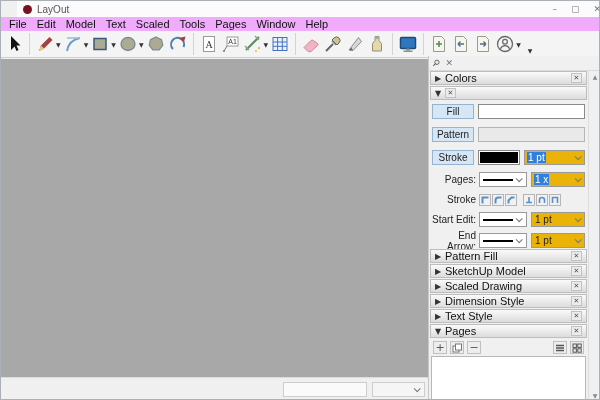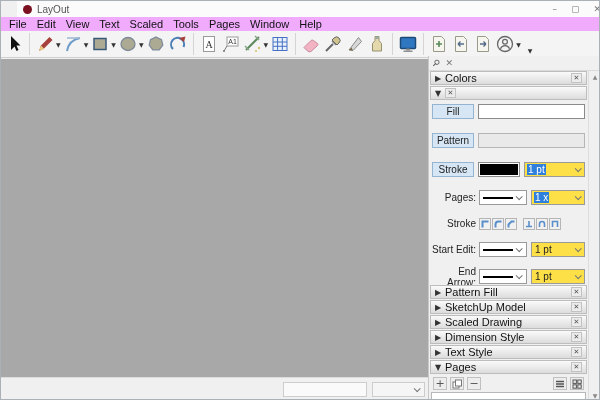--- a/index.html
+++ b/index.html
@@ -35,30 +35,30 @@
   .tray-title{height:15px;display:flex;align-items:center;padding:0 4px;border-bottom:1px solid #dadada;}
   .tray-title .t{flex:1;font-size:10px;color:#333;}
   .tray-scroll{position:absolute;right:0;top:15px;width:13px;bottom:0;background:#f0f0f0;border-left:1px solid #ddd;display:flex;flex-direction:column;justify-content:space-between;align-items:center;padding:2px 0;}
   .scroll-arrow{font-family:"DejaVu Sans",sans-serif;font-size:6px;color:#888;}
   .tray-body{position:absolute;left:1px;top:15px;right:14px;bottom:0;display:flex;flex-direction:column;}
   .sec{height:14px;margin-bottom:1px;background:linear-gradient(#fafafa,#dcdcdc);border:1px solid #bdbdbd;display:flex;align-items:center;padding:0 4px;flex:0 0 auto;}
   .sec .tri{font-family:"DejaVu Sans",sans-serif;font-size:8px;color:#333;width:10px;}
   .sec .lbl{flex:1;font-size:11px;color:#111;}
   .sec-x{width:11px;height:10px;font-family:"DejaVu Sans",sans-serif;font-size:7px;color:#555;border:1px solid #c2c2c2;background:#ececec;display:flex;align-items:center;justify-content:center;line-height:1;}
   .panel{padding:3px 2px 2px 2px;flex:0 0 auto;}
-  .row{display:flex;align-items:center;margin-bottom:14px;}
+  .row{display:flex;align-items:center;margin-bottom:8px;}
   .row.h15{height:15px;}
   .row.h13{height:13px;}
   .row.h11{height:11px;}
   .blue-btn{width:42px;height:15px;background:#d6e6f5;border:1px solid #94b4d1;font-size:10px;color:#222;display:flex;align-items:center;justify-content:center;margin-right:4px;flex:0 0 auto;}
   .swatch{flex:1;height:15px;border:1px solid #8a8a8a;}
   .swatch.white{background:#fff;}
   .swatch.gray{background:#e9e9e9;border-color:#b5b5b5;}
   .swatch.black{flex:0 0 42px;background:#000;box-shadow:inset 0 0 0 1px #fff;margin-right:4px;}
-  .combo{flex:1;height:15px;background:#fde047;border:1px solid #9a9a9a;display:flex;align-items:center;padding:0 2px;font-size:10px;}
+  .combo{flex:1;height:15px;background:#eab308;border:1px solid #9a9a9a;display:flex;align-items:center;padding:0 2px;font-size:10px;}
   .combo .val{flex:1;padding:0 1px;}
   .combo .val.sel{background:#2f80dd;color:#fff;flex:0 0 auto;}
   .combo .spacer{flex:1;}
   .chev{width:5px;height:5px;border-right:1px solid #777;border-bottom:1px solid #777;transform:rotate(45deg) translateY(-1px);flex:0 0 auto;margin-right:2px;}
   .form-label{width:44px;text-align:right;font-size:10px;color:#222;margin-right:3px;flex:0 0 auto;}
   .line-dd{width:48px;height:15px;background:#fff;border:1px solid #9a9a9a;display:flex;align-items:center;padding:0 3px;margin-right:4px;flex:0 0 auto;}
   .line-sample{flex:1;height:2px;background:#000;margin-right:3px;}
   .ss-btn{width:12px;height:12px;background:#f1f1f1;border:1px solid #b5b5b5;margin-right:1px;display:flex;align-items:center;justify-content:center;}
   .ss-gap{width:5px;}
   .pages-toolbar{height:15px;display:flex;align-items:center;padding:0 3px;margin:1px 0;flex:0 0 auto;}
@@ -78,21 +78,21 @@
     <span class="win-controls">
       <span class="win-btn">–</span>
       <span class="win-btn">▢</span>
       <span class="win-btn">✕</span>
     </span>
   </div>
 
   <div class="menubar">
     <span class="menu-item">File</span>
     <span class="menu-item">Edit</span>
-    <span class="menu-item">View</span>
+    <span class="menu-item">Model</span>
     <span class="menu-item">Text</span>
     <span class="menu-item">Scaled</span>
     <span class="menu-item">Tools</span>
     <span class="menu-item">Pages</span>
     <span class="menu-item">Window</span>
     <span class="menu-item">Help</span>
   </div>
 
   <div class="toolbar">
     <div class="tb-btn">

